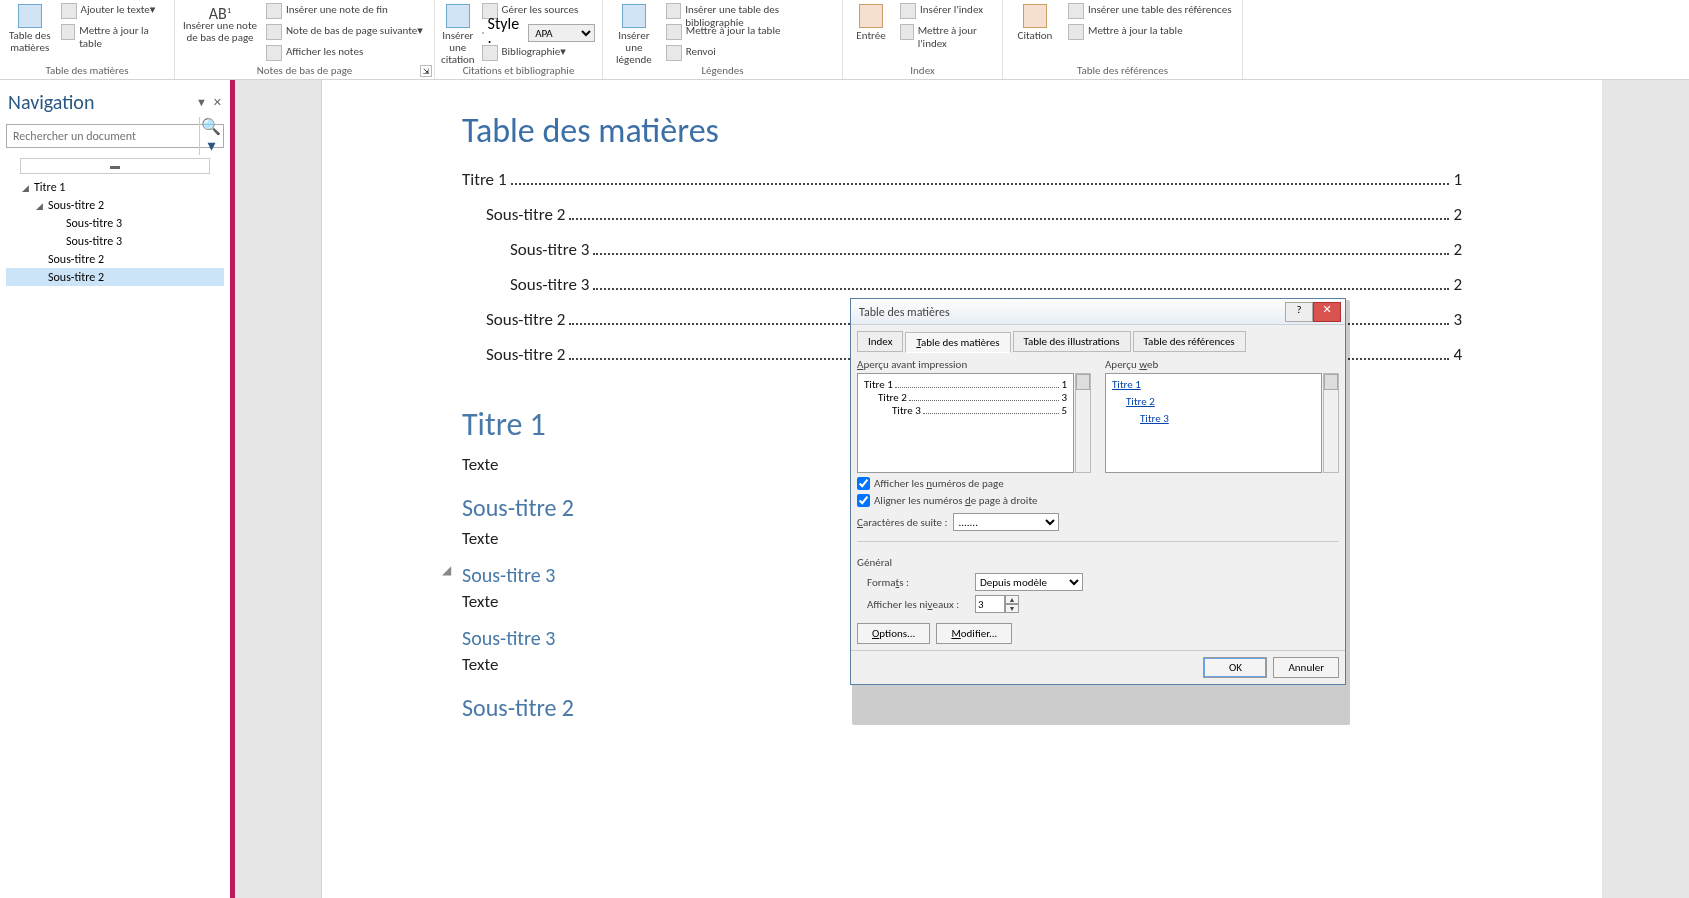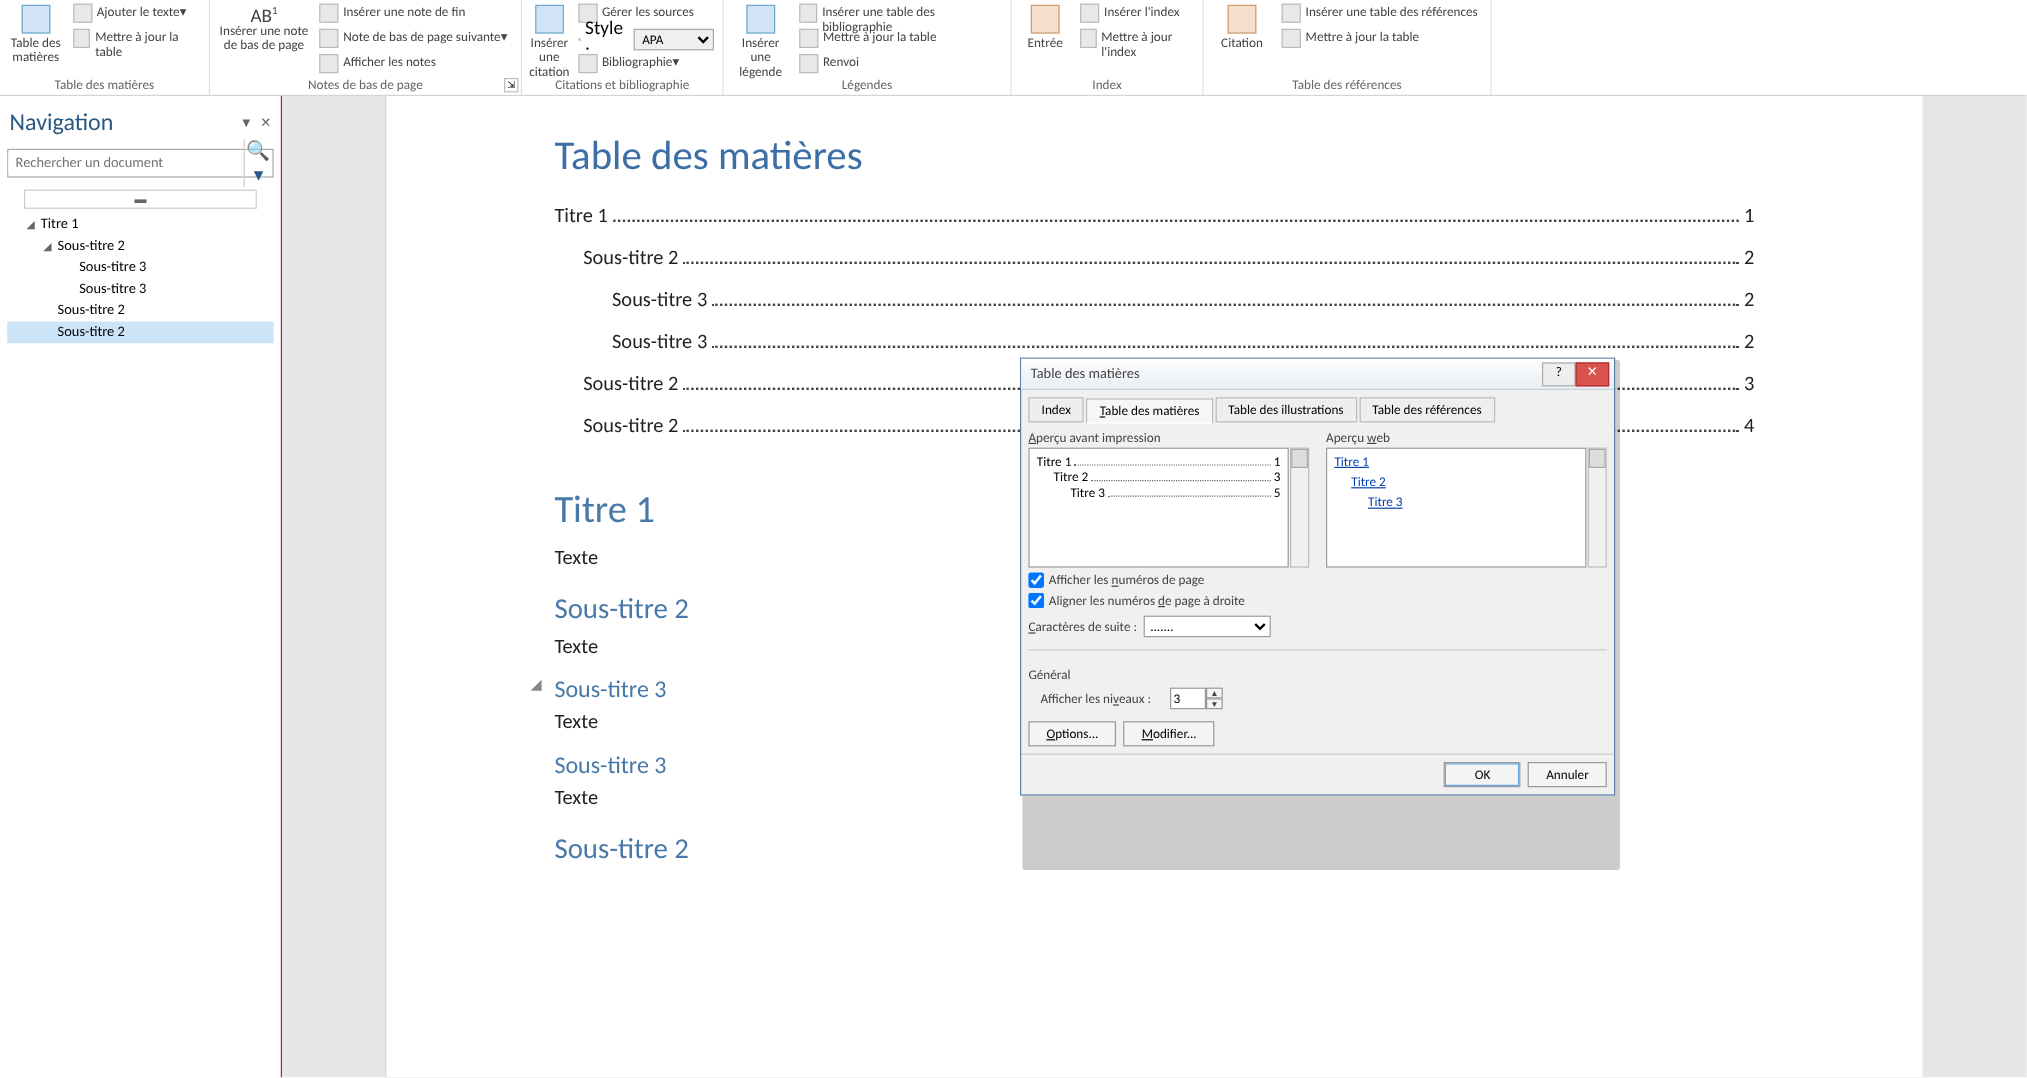--- a/index.html
+++ b/index.html
@@ -18,21 +18,21 @@
 .small-btn .ic { width: 16px; height: 16px; margin-right: 4px; }
 .ic { display: inline-block; background: #e8e8e8; border: 1px solid #bbb; }
 .ic-blue { background: #d0e4f5; border-color: #6fa8cc; }
 .ic-orange { background: #f5e0d0; border-color: #cc9c6f; }
 .sup { color: #c0504d; font-size: 9px; vertical-align: super; }
 .style-row { display: flex; align-items: center; gap: 4px; height: 20px; padding: 1px 3px; }
 .style-select { border: 1px solid #aaa; font-size: 11px; height: 18px; width: 72px; padding: 0 2px; }
 .launcher { position:absolute; right:2px; bottom:2px; width:12px; height:12px; border:1px solid #bbb; font-size:8px; text-align:center; line-height:10px; cursor:pointer;}
 
 
-.nav-pane { position: absolute; top: 80px; left: 0; width: 235px; height: 818px; border-right: 1px solid #be185d; background: #fff; padding: 6px; }
+.nav-pane { position: absolute; top: 80px; left: 0; width: 235px; height: 818px; border-right: 5px solid #be185d; background: #fff; padding: 6px; }
 .nav-title-row { display: flex; align-items: center; justify-content: space-between; padding: 4px 2px 10px 2px; }
 .nav-title { font-size: 20px; color: #2a5885; font-weight: 400; }
 .nav-title-icons { color: #666; font-size: 11px; display:flex; gap:6px;}
 .nav-search { display: flex; align-items: center; border: 1px solid #aaa; height: 24px; margin-bottom: 10px; }
 .nav-search input { border: none; flex: 1; padding: 2px 6px; font-size: 12px; outline: none; }
 .nav-search .srch { width: 24px; text-align: center; color: #2a5885; border-left: 1px solid #ccc; }
 .nav-tabs { display: flex; gap: 18px; padding: 2px 2px 6px 2px; font-size: 12px; }
 .nav-tab { color: #444; cursor: pointer; padding-bottom: 4px; }
 .nav-tab.active { color: #2a5885; border-bottom: 2px solid #2a5885; font-weight: 600; }
 .nav-collapse-bar { border:1px solid #ccc; height:16px; margin: 4px 14px 4px 14px; text-align:center; font-size:10px; color:#666; cursor:pointer;}
@@ -384,20 +384,24 @@
             </div>
           <div class="scroll-track">
               <div class="scroll-thumb"></div>
             </div>
         </div>
       </div>
     </div>
     <hr style="margin-top:10px; border:none; border-top:1px solid #ccc;">
     <div class="general-label">Général</div>
     <div class="form-row">
+      <label>Forma<span class="u">t</span>s :</label>
+      <select class="inline-select" style="width:108px;"><option>Depuis modèle</option></select>
+    </div>
+    <div class="form-row">
       <label>Afficher les ni<span class="u">v</span>eaux :</label>
       <div class="spinner">
         <input value="3" style="">
         <div class="spins">
             <div>▲</div>
             <div>▼</div>
           </div>
       </div>
     </div>
     <div class="dlg-actions-right">

